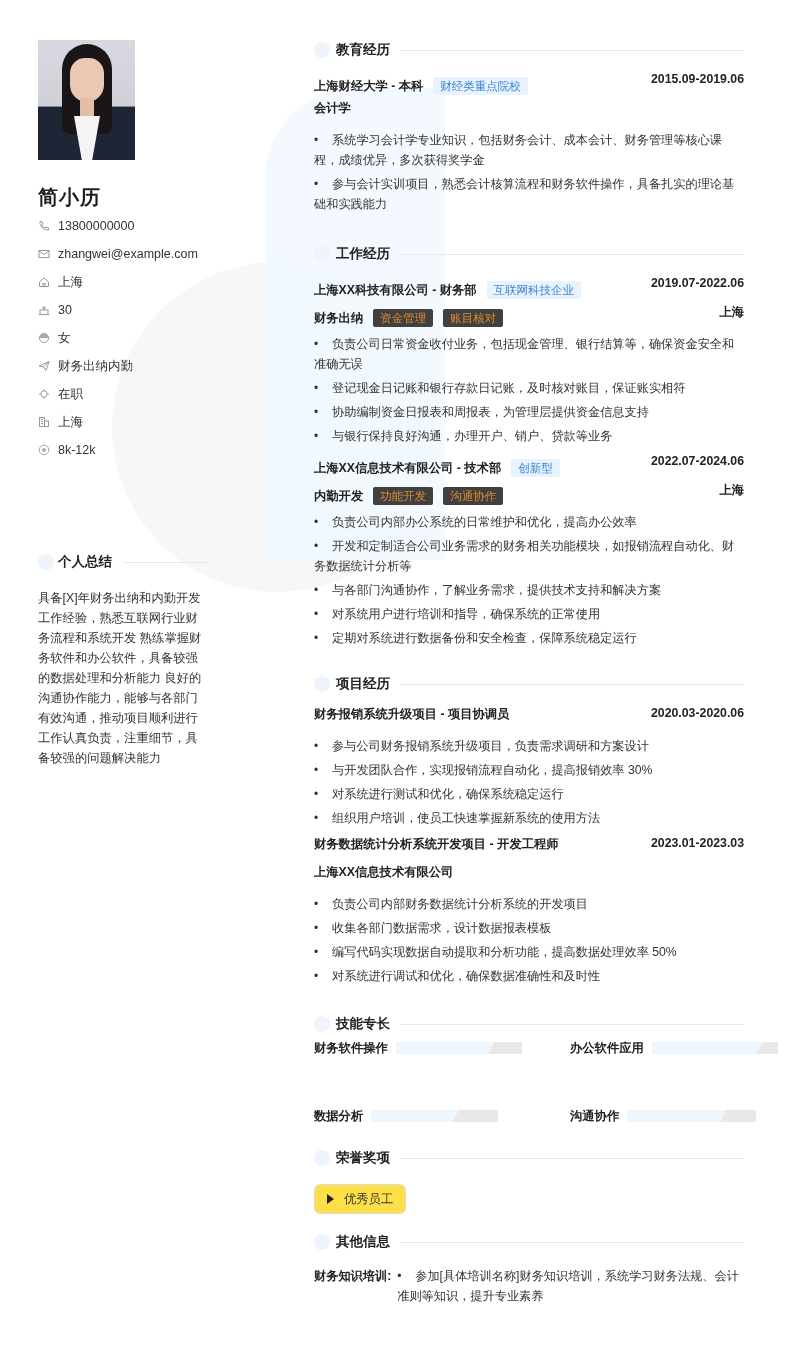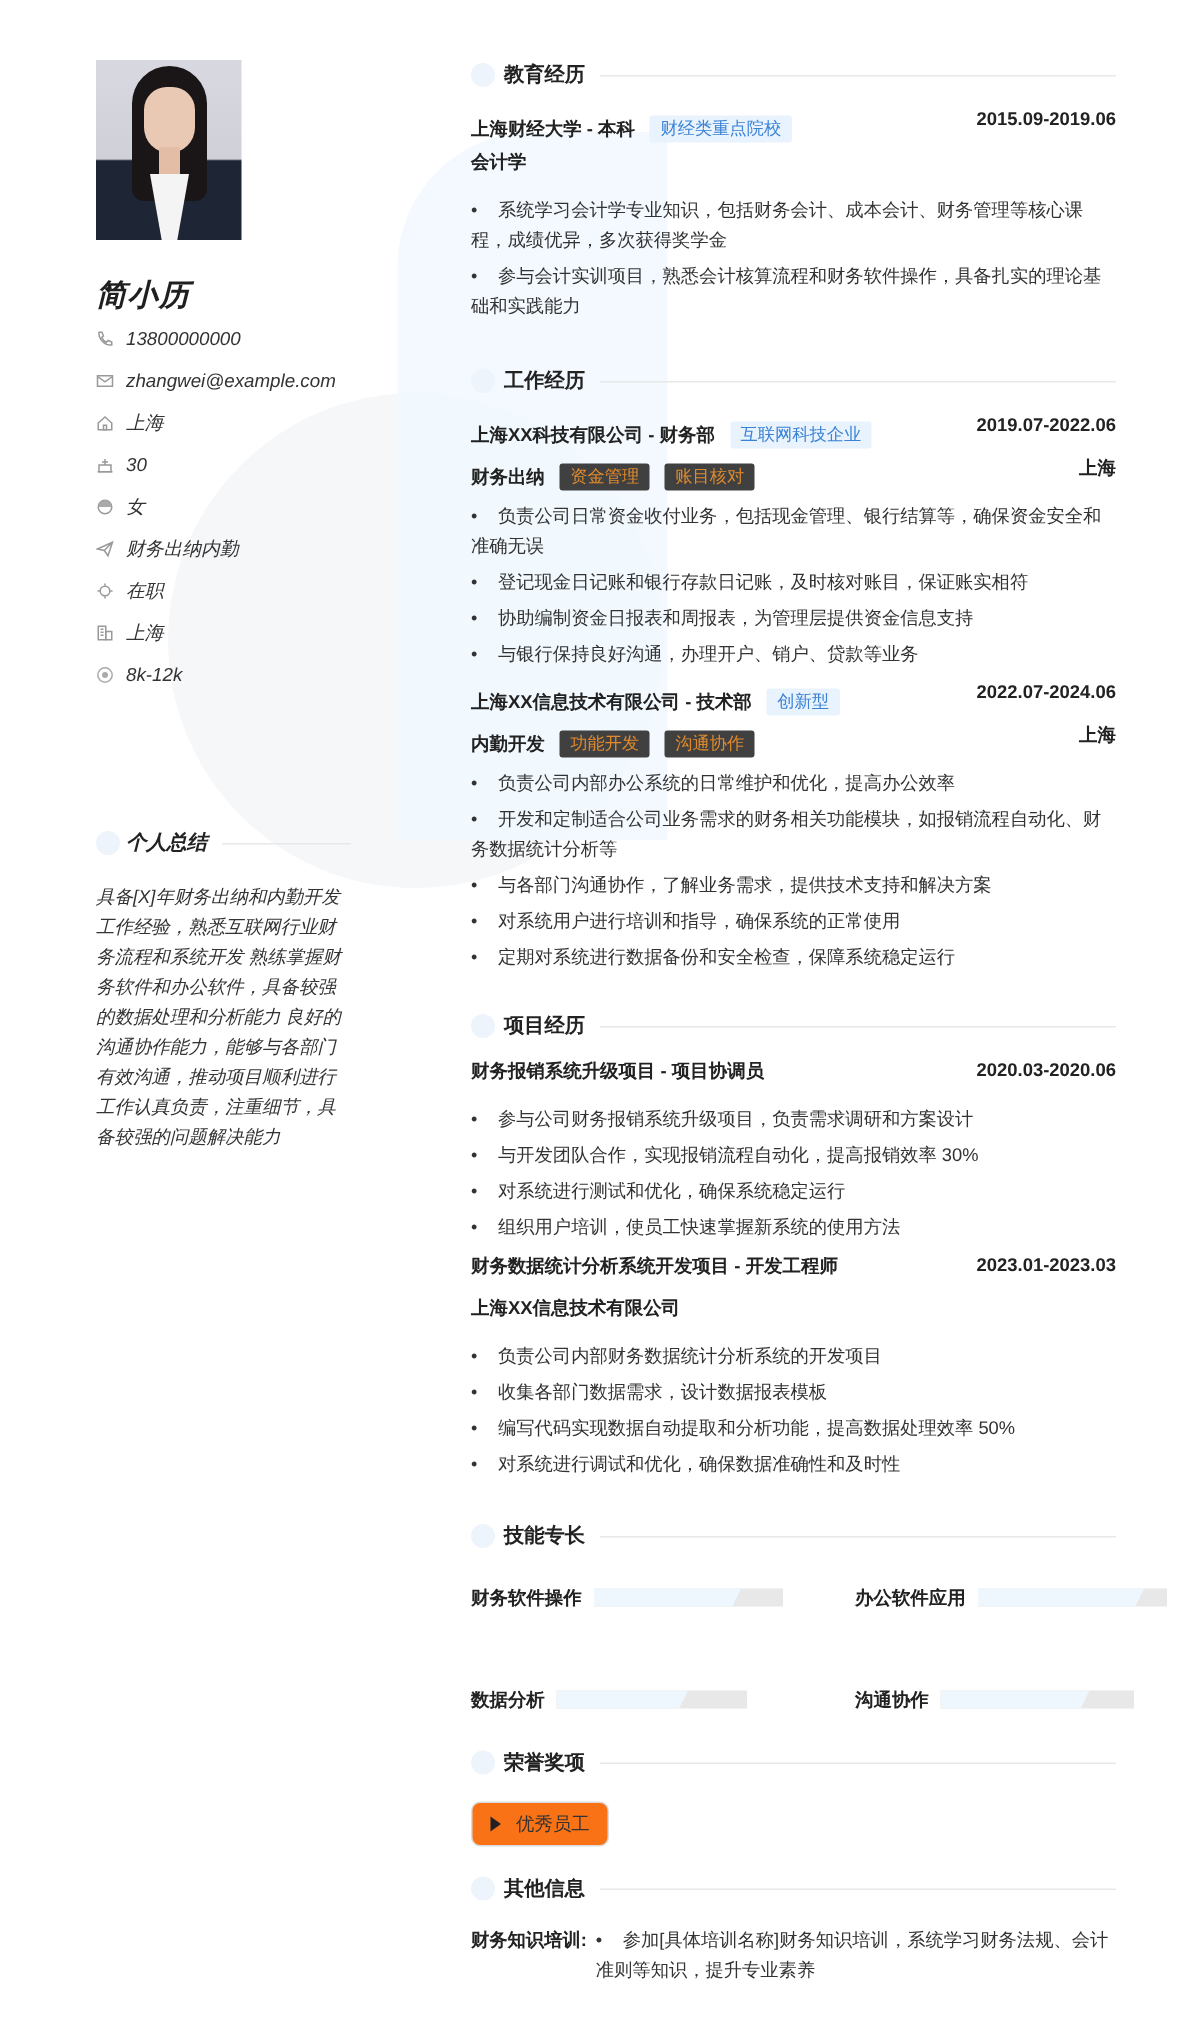--- a/index.html
+++ b/index.html
@@ -6,21 +6,21 @@
   html, body { width: 794px; height: 1352px; background: #ffffff; overflow: hidden; }
   body { font-family: "Liberation Sans", "DejaVu Sans", sans-serif; color: #1f1f1f; position: relative; }
 
   .bg-deco { position: absolute; pointer-events: none; z-index: 0; }
   .bg-circle { left: 112px; top: 262px; width: 330px; height: 330px; border-radius: 50%; background: #f6f7f9; }
   .bg-band { left: 265px; top: 88px; width: 180px; height: 472px; background: #f2f8fe; border-radius: 90px 0 0 0; opacity: .9; }
 
   .page { position: relative; z-index: 1; width: 794px; height: 1352px; }
 
   
-  .sidebar { position: absolute; left: 64px; top: 40px; width: 170px; font-style: italic; }
+  .sidebar { position: absolute; left: 38px; top: 40px; width: 170px; }
   .avatar { width: 97px; height: 120px; background: linear-gradient(180deg,#d8d9e0 0%,#cfd0d8 55%,#1e2535 56%,#1e2535 100%); position: relative; overflow: hidden; }
   .avatar .hair { position: absolute; left: 24px; top: 4px; width: 50px; height: 90px; background: #1a1618; border-radius: 25px 25px 8px 8px; }
   .avatar .face { position: absolute; left: 32px; top: 18px; width: 34px; height: 44px; background: #e9c8b4; border-radius: 16px 16px 18px 18px; }
   .avatar .neck { position: absolute; left: 42px; top: 58px; width: 14px; height: 18px; background: #e3bda6; }
   .avatar .shirt { position: absolute; left: 36px; top: 76px; width: 26px; height: 44px; background: #f4f4f4; clip-path: polygon(0 0,100% 0,70% 100%,30% 100%); }
   .name { font-size: 20px; font-weight: bold; margin-top: 22px; height: 30px; line-height: 30px; letter-spacing: 1px; }
   .info-list { }
   .info-item { display: flex; align-items: center; height: 28px; font-size: 12.5px; color: #333; }
   .info-item .ico { width: 12px; height: 12px; margin-right: 8px; color: #999; display: inline-flex; align-items: center; justify-content: center; }
   .info-item .ico svg { width: 12px; height: 12px; }
@@ -38,26 +38,26 @@
   .section-head .sec-dot { margin-left: 0; margin-right: 6px; }
   .entry-head { display: flex; justify-content: space-between; height: 28px; font-size: 12.3px; font-weight: bold; color: #222; }
   .entry-head .left { display: flex; align-items: center; }
   .tag { display: inline-block; font-size: 11.5px; font-weight: normal; padding: 1px 7px; margin-left: 10px; border-radius: 2px; line-height: 16px; }
   .tag.blue { background: #e8f3fd; color: #3b82d6; }
   .tag.orange { background: #404040; color: #e08a2c; }
   .bullets { list-style: none; }
   .bullets li { font-size: 12.2px; line-height: 20px; color: #333; padding: 2px 0; }
   .bullets li::before { content: "•"; display: inline-block; width: 18px; padding-left: 0; color: #333; font-size: 12px; }
 
-  .skills { display: grid; grid-template-columns: 208px 208px; column-gap: 14px; row-gap: 12px; margin-top: 19px; gap: 48px; }
+  .skills { display: grid; grid-template-columns: 208px 208px; column-gap: 14px; row-gap: 12px; margin-top: 2px; gap: 48px; }
   .skill { display: flex; align-items: center; height: 20px; font-size: 12.3px; font-weight: bold; color: #222; }
   .skill .bar { flex: 1; height: 12px; background: #e8e8e8; margin-left: 8px; position: relative; }
   .skill .bar .fill { position: absolute; left: 0; top: 0; bottom: 0; background: #eef6fe; clip-path: polygon(0 0,100% 0,calc(100% - 6px) 100%,0 100%); }
 
-  .award-btn { display: inline-flex; align-items: center; height: 30px; padding: 0 12px; border: 1px solid #dcdcdc; border-radius: 6px; font-size: 12.3px; color: #333; margin-top: 14px; background: #f97316; }
+  .award-btn { display: inline-flex; align-items: center; height: 30px; padding: 0 12px; border: 1px solid #dcdcdc; border-radius: 6px; font-size: 12.3px; color: #333; margin-top: 14px; background: #fde047; }
   .award-btn .tri { width: 0; height: 0; border-left: 7px solid #222; border-top: 5px solid transparent; border-bottom: 5px solid transparent; margin-right: 10px; }
 
   .other-row { display: flex; margin-top: 12px; font-size: 12.2px; line-height: 20px; }
   .other-row .lbl { font-weight: bold; color: #222; white-space: nowrap; margin-right: 6px; }
   .other-row .val { color: #333; }
   .other-row .val::before { content: "•"; display: inline-block; width: 18px; }
 </style>
 </head>
 <body>
 

